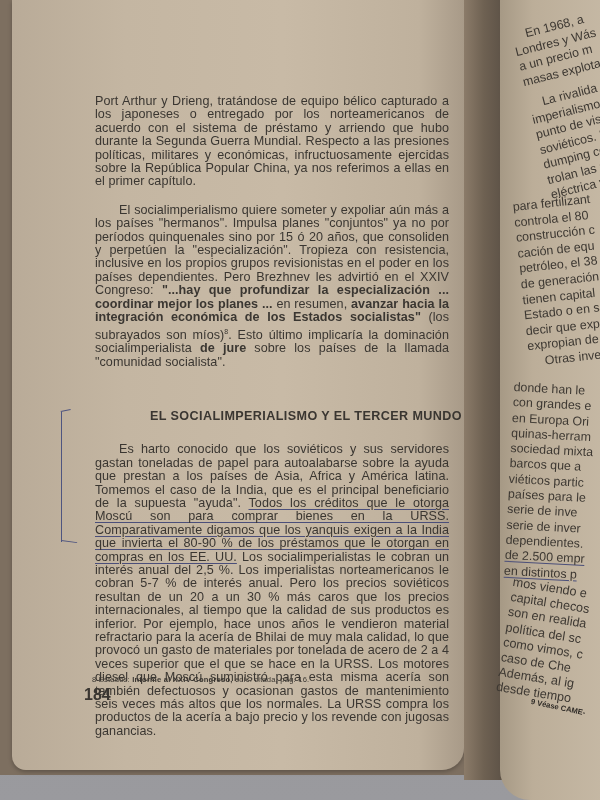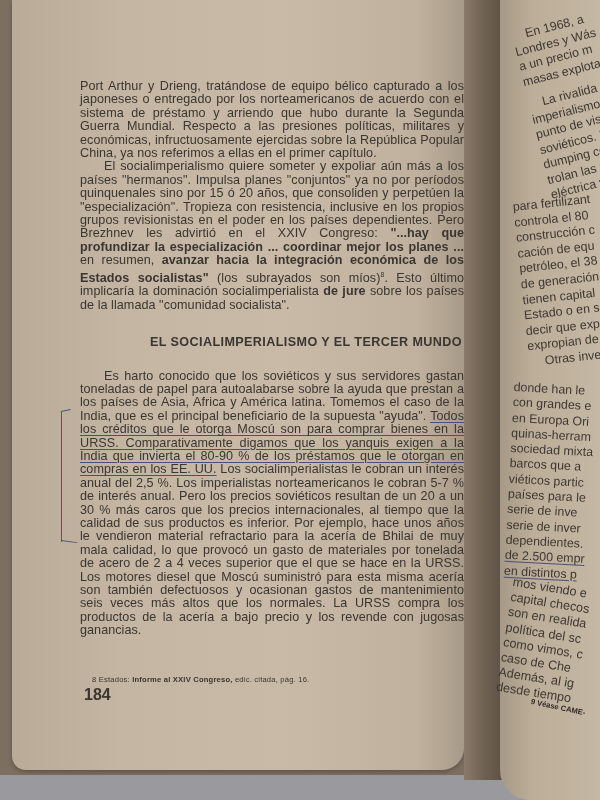--- a/index.html
+++ b/index.html
@@ -33,25 +33,25 @@
       border-bottom-left-radius: 30px;
     }
     .text-block {
       position: absolute; left: 80px; top: 80px; width: 384px;
       color: #3a3631;
       font-size: 12.6px;
       line-height: 13.4px;
       text-align: justify;
       letter-spacing: 0.05px;
     }
-    .para { margin: 0; text-indent: 0; }
+    .para { margin: 15px; text-indent: 0; }
     .para.indent { text-indent: 24px; }
     .b { font-weight: bold; }
     .heading {
-      margin: 24px 0 20px 0;
+      margin: 41px 0 20px 0;
       text-align: right;
       font-weight: bold;
       font-size: 12.6px;
       letter-spacing: 0.4px;
       padding-right: 2px;
     }
     .ul { text-decoration: underline; text-decoration-color: #4b4f7a; text-underline-offset: 2px; }
     .footnote {
       position: absolute; left: 92px; top: 675px; width: 330px;
       color: #3a3631; font-size: 7.6px; font-weight: bold; letter-spacing: 0.2px;

